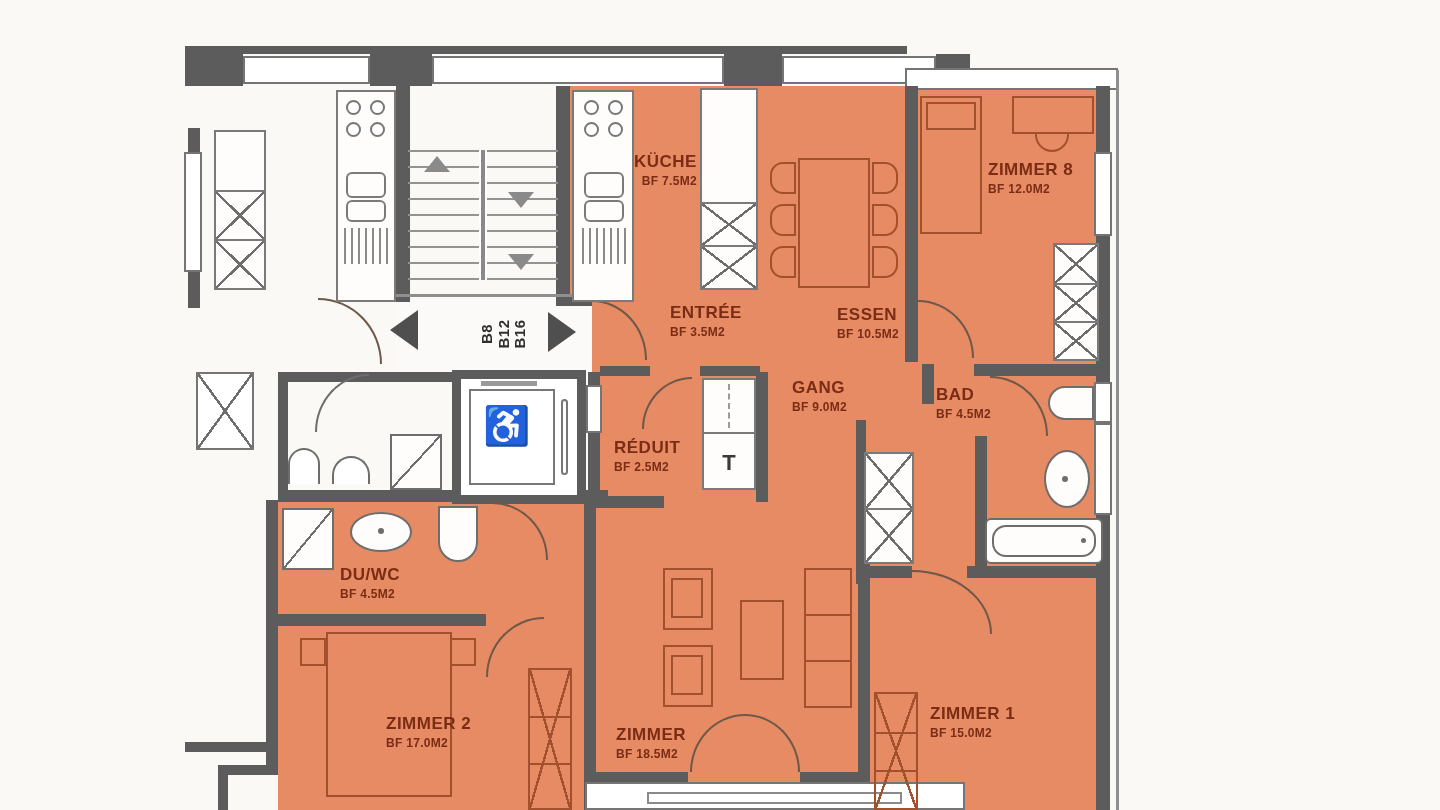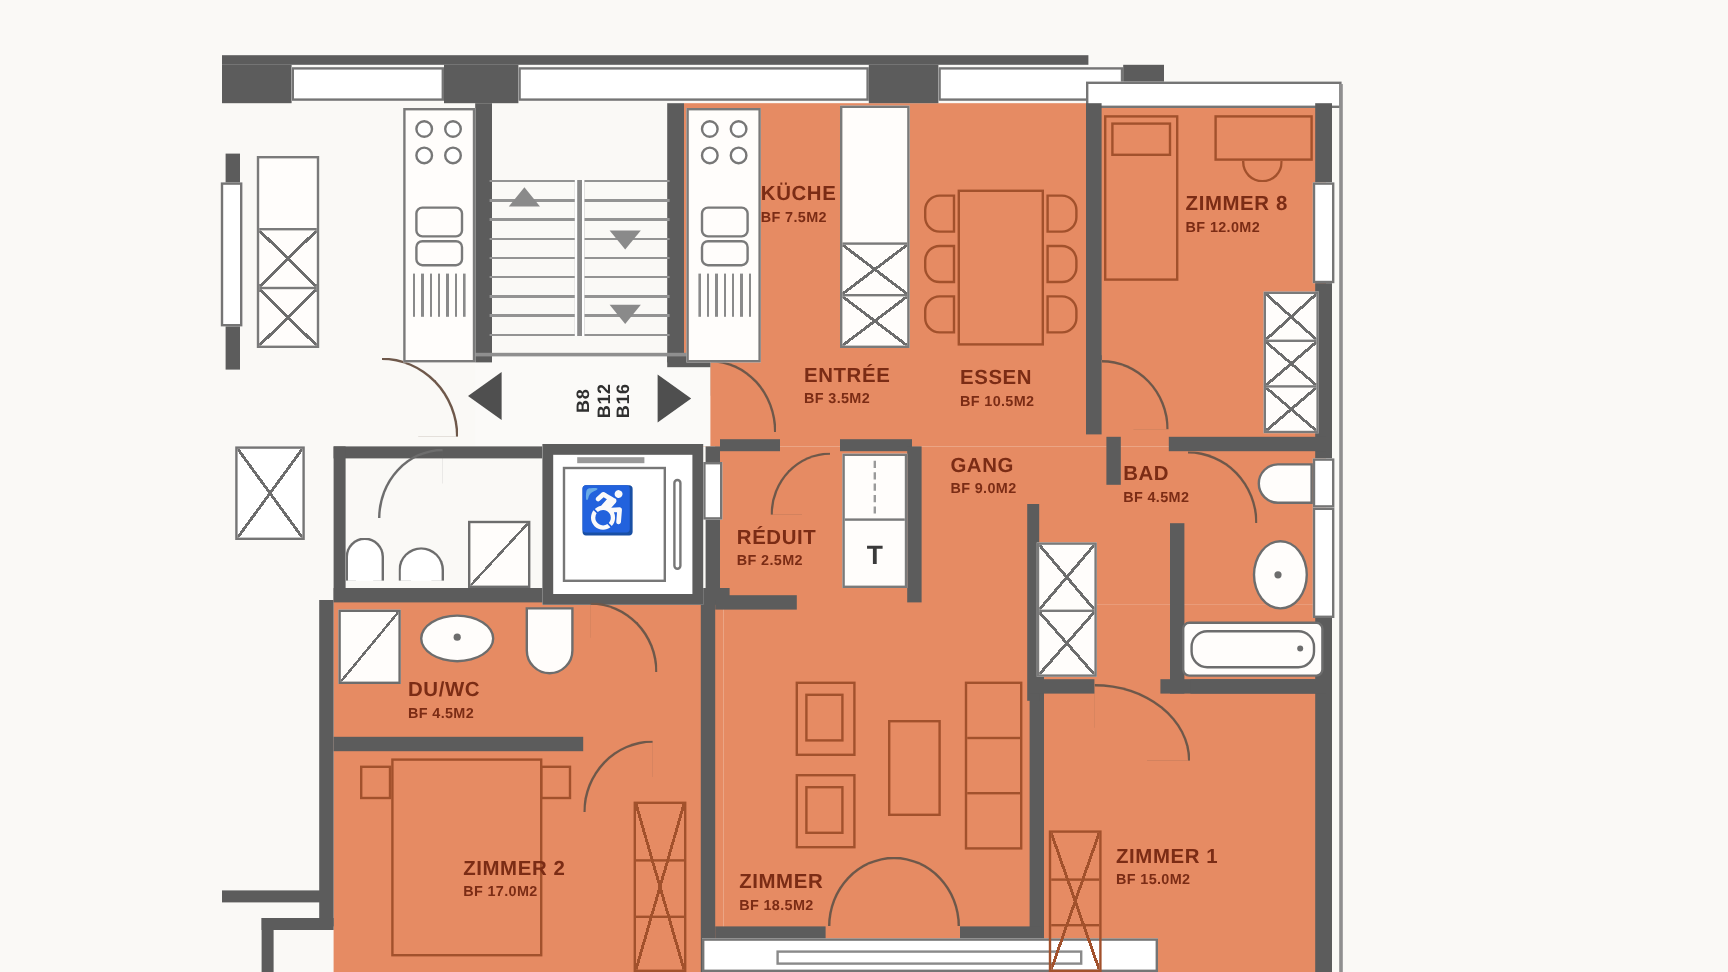--- a/index.html
+++ b/index.html
@@ -224,29 +224,29 @@
     <div class="a" style="left:60px;top:8px;width:255px;height:12px;border:2px solid #8a8a8a;background:#fff;"></div>
   </div>
 
   <div class="a arc" style="left:912px;top:570px;width:80px;height:64px;border-top:2px solid #6e584a;border-right:2px solid #6e584a;border-radius:0 100% 0 0;"></div>
   <div class="a w" style="left:992px;top:566px;width:113px;height:12px;"></div>
   <div class="a fo xxo" style="left:874px;top:692px;width:44px;height:118px;">
     <div class="a" style="left:0;top:38px;width:40px;height:2px;background:#a2512c;"></div>
     <div class="a" style="left:0;top:76px;width:40px;height:2px;background:#a2512c;"></div>
   </div>
 
-  <div class="a lbl" style="left:634px;top:152px;">
+  <div class="a lbl" style="left:634px;top:152px;text-align:right;">
     <div class="rn">KÜCHE</div>
       <div class="ra">BF 7.5M2</div>
   </div>
   <div class="a lbl" style="left:670px;top:303px;">
     <div class="rn">ENTRÉE</div>
       <div class="ra">BF 3.5M2</div>
   </div>
-  <div class="a lbl" style="left:800px;top:305px;">
+  <div class="a lbl" style="left:837px;top:305px;">
     <div class="rn">ESSEN</div>
       <div class="ra">BF 10.5M2</div>
   </div>
   <div class="a lbl" style="left:988px;top:160px;">
     <div class="rn">ZIMMER 8</div>
       <div class="ra">BF 12.0M2</div>
   </div>
   <div class="a lbl" style="left:792px;top:378px;">
     <div class="rn">GANG</div>
       <div class="ra">BF 9.0M2</div>

